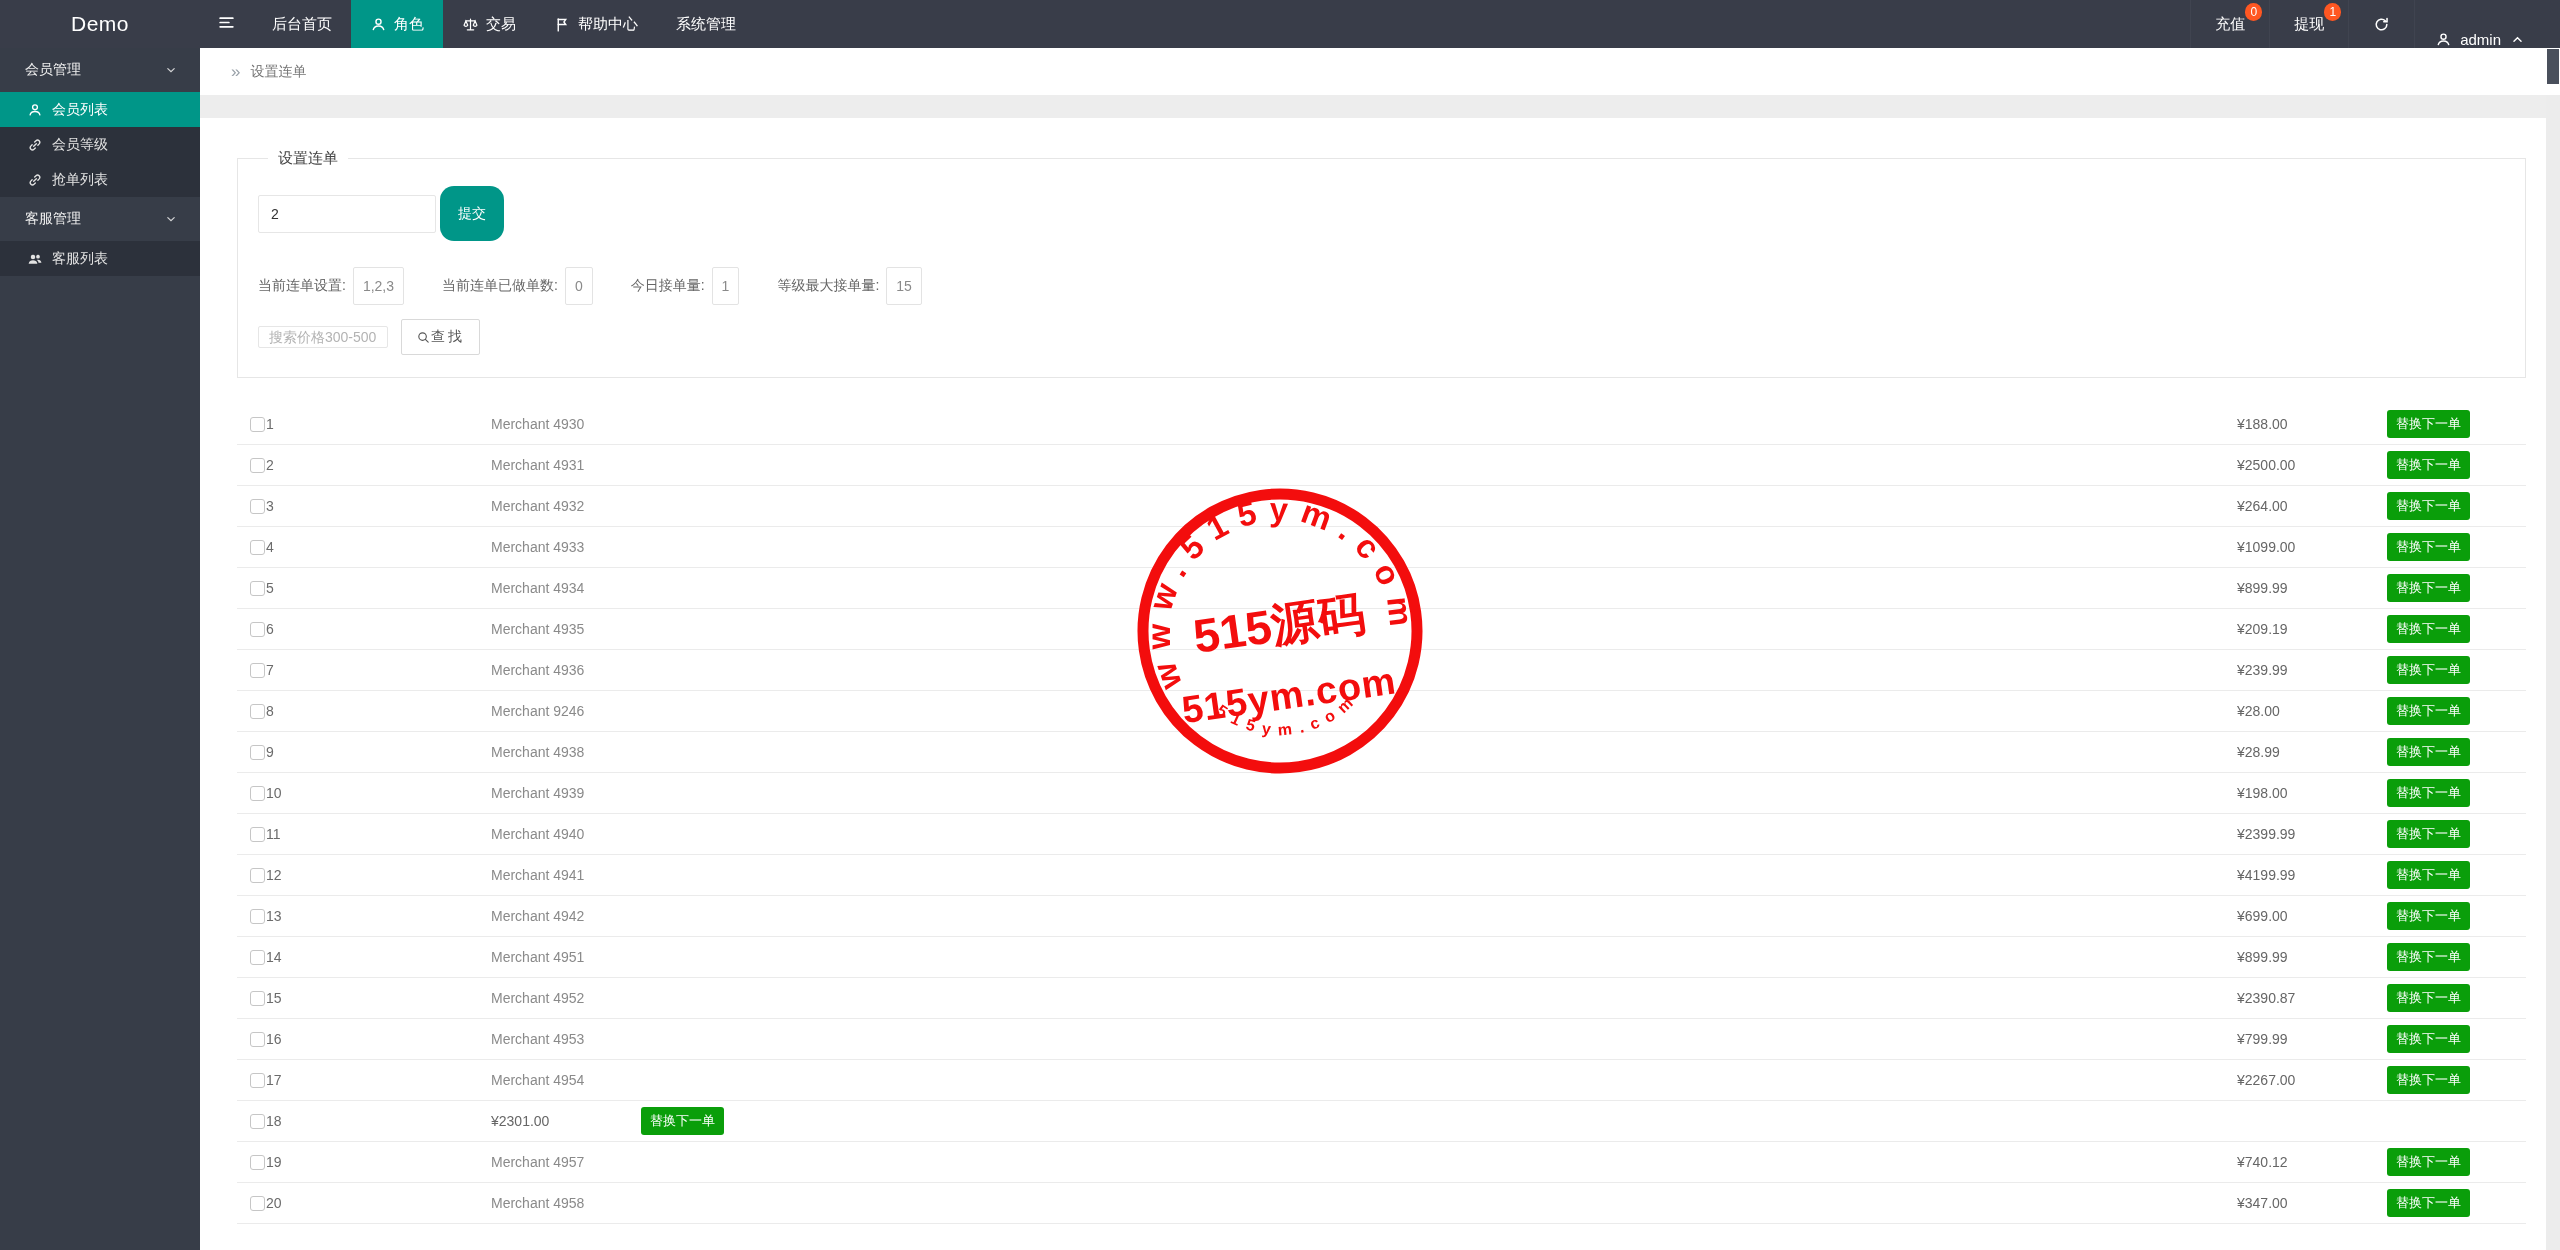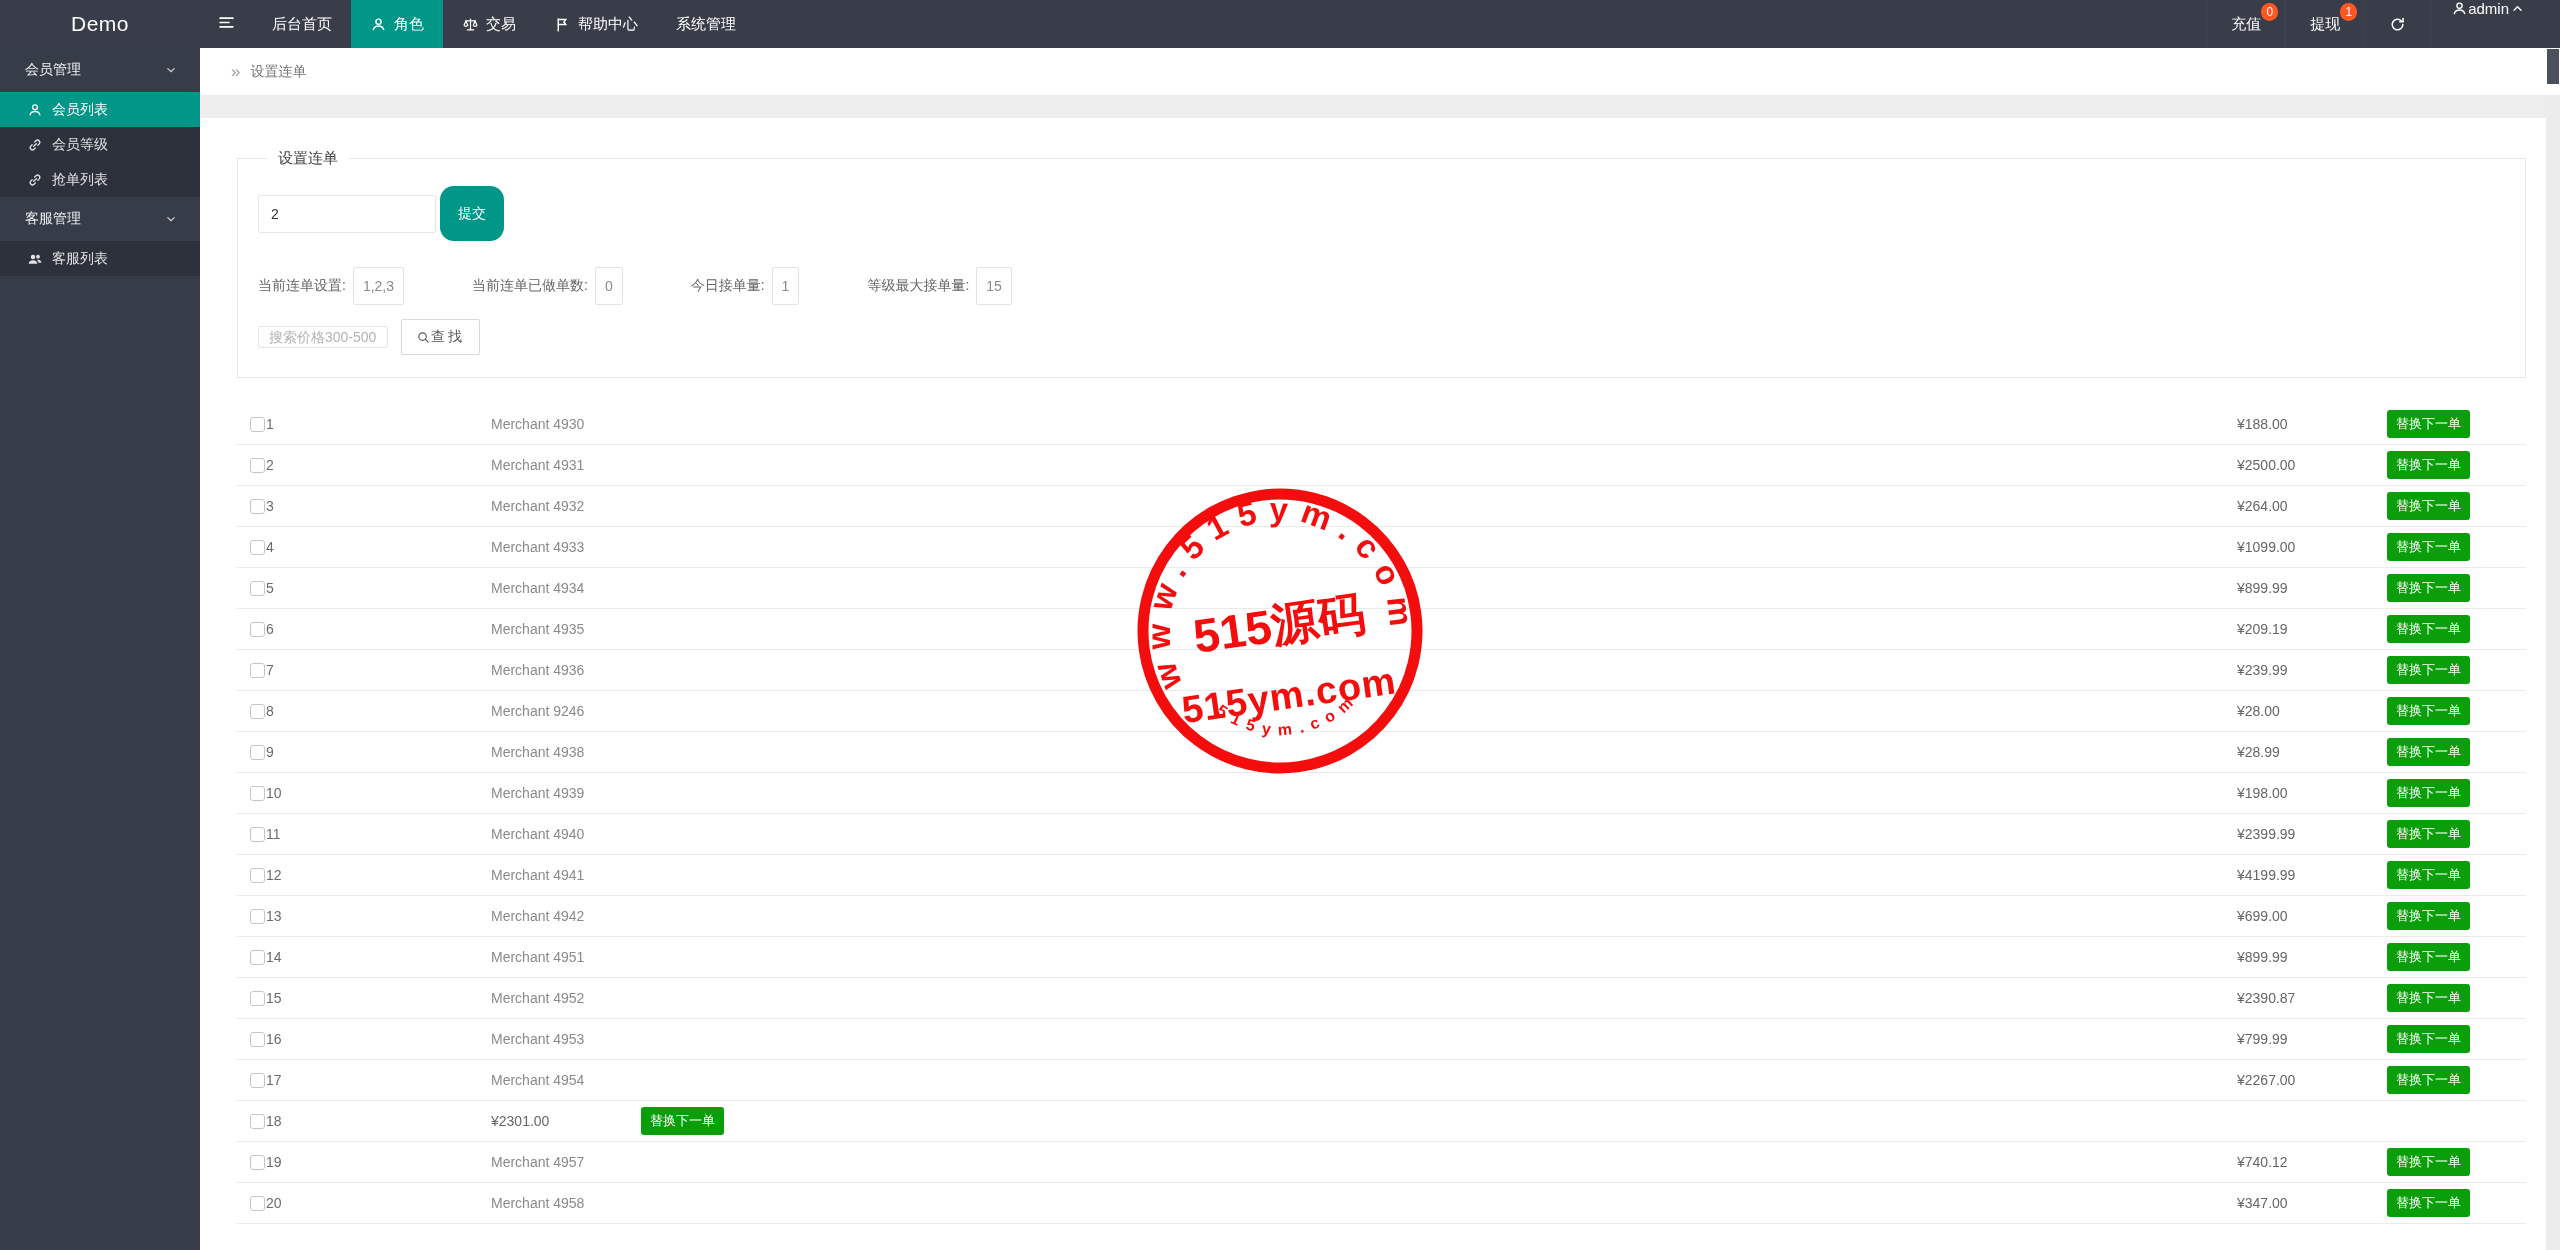--- a/index.html
+++ b/index.html
@@ -17,21 +17,21 @@
   .nav-item { display:flex; align-items:center; gap:7px; padding:0 19px; color:#fff;
     font-size:15px; cursor:pointer; }
   .nav-item.active { background:#009688; }
   .nav-item .ic svg { width:17px; height:17px; display:block; }
   .nav-right { margin-left:auto; display:flex; align-items:stretch; padding-right:14px; }
   .nav-action { position:relative; display:flex; align-items:center; padding:0 24px;
     color:#fff; font-size:15px; cursor:pointer; border-left:1px solid rgba(255,255,255,.04); }
   .badge { position:absolute; top:3px; right:7px; background:#ff5722; color:#fff;
     font-size:12px; height:18px; min-width:9px; padding:0 5px; border-radius:9px;
     display:flex; align-items:center; justify-content:center; }
-  .nav-user { display:flex; align-items:flex-start; gap:0; padding:0 20px; color:#fff;
+  .nav-user { display:flex; align-items:flex-end; gap:8px; padding:0 20px; color:#fff;
     font-size:15px; cursor:pointer; border-left:1px solid rgba(255,255,255,.04); }
   .nav-user .ic svg, .nav-action .ic svg { width:17px; height:17px; display:block; }
 
   
   .sidebar { position:absolute; top:48px; left:0; bottom:0; width:200px;
     background:#373d48; z-index:15; }
   .side-group-title { height:44px; display:flex; align-items:center; justify-content:space-between;
     padding:0 22px 0 25px; color:#f0f0f0; font-size:14px; cursor:pointer; }
   .side-group-title .ic svg { width:14px; height:14px; display:block; opacity:.85; }
   .side-sub { background:#2c313b; }
@@ -56,21 +56,21 @@
 
   
   fieldset.field { border:1px solid #e6e6e6; padding:18px 30px 22px 20px; }
   fieldset.field legend { font-size:15px; color:#444; padding:0 10px; margin-left:10px; }
   .row1 { display:flex; align-items:center; }
   .chain-input { width:178px; height:38px; border:1px solid #e6e6e6; border-radius:2px;
     padding:0 12px; font-size:14px; color:#333; outline:none; }
   .submit-btn { margin-left:4px; height:55px; padding:0 18px; background:#009688; border:none;
     color:#fff; font-size:14px; border-radius:14px; cursor:pointer; }
   #stats-row { display:flex; align-items:center; margin-top:26px; }
-  .stat { display:flex; align-items:center; margin-right:68px; font-size:14px; color:#666; }
+  .stat { display:flex; align-items:center; margin-right:38px; font-size:14px; color:#666; }
   .stat-box { margin-left:7px; border:1px solid #e3e3e3; border-radius:2px; padding:10px 9px;
     color:#8a8a8a; font-size:14px; min-width:14px; text-align:center; }
   .search-row { margin-top:14px; display:flex; align-items:center; }
   .search-input { width:130px; height:22px; border:1px solid #e6e6e6; border-radius:2px;
     padding:0 10px; font-size:14px; color:#333; outline:none; }
   .search-input::placeholder { color:#b3b3b3; }
   .find-btn { margin-left:13px; height:36px; padding:0 14px; background:#fff;
     border:1px solid #d9d9d9; border-radius:2px; font-size:14px; color:#555;
     display:flex; align-items:center; letter-spacing:3px; cursor:pointer; }
   .find-btn .ic svg { width:15px; height:15px; display:block; }

